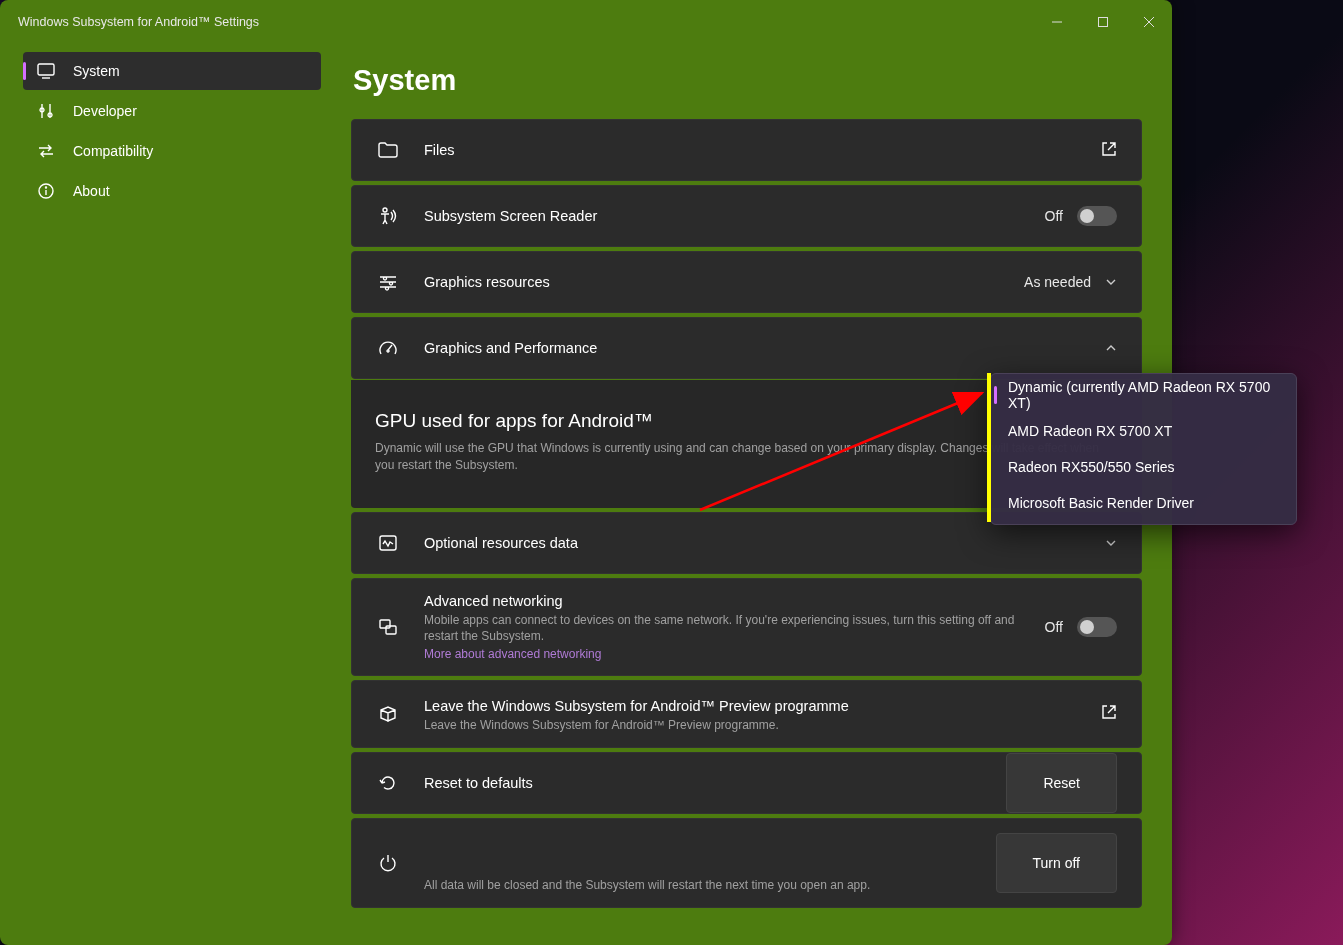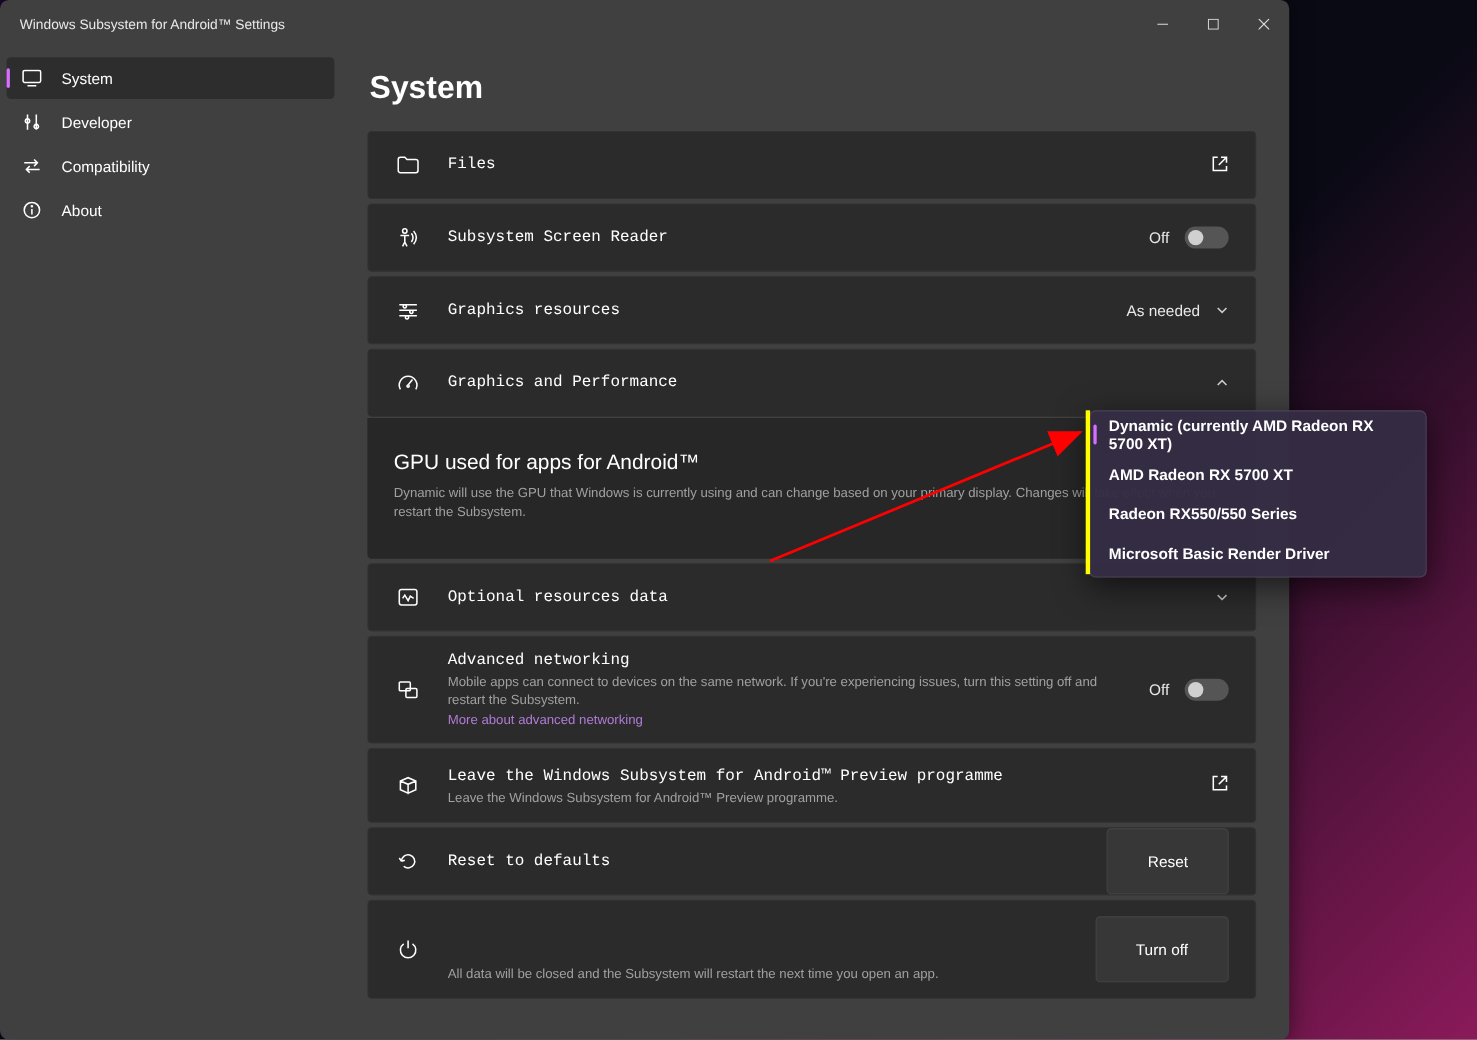--- a/index.html
+++ b/index.html
@@ -6,21 +6,21 @@
 html, body { width: 1343px; height: 945px; overflow: hidden; }
 body {
   font-family: "Segoe UI", sans-serif;
   background: linear-gradient(135deg, #1a0a2a 0%, #0a0a15 30%, #0a0a15 60%, #8a1a5a 100%);
   color: #fff;
   position: relative;
 }
 .window {
   width: 1172px;
   height: 945px;
-  background: #404040;
+  background: #4d7c0f;
   border-radius: 8px;
   position: relative;
   display: flex;
   flex-direction: column;
   box-shadow: 0 0 20px rgba(0,0,0,0.5);
 }
 .titlebar {
   height: 44px;
   display: flex;
   align-items: center;
@@ -28,21 +28,21 @@
   font-size: 12.5px;
   color: #e8e8e8;
 }
 .titlebar-spacer { flex: 1; }
 .winbtns { display: flex; }
 .winbtn {
   width: 46px; height: 32px;
   display: flex; align-items: center; justify-content: center;
   font-size: 10px; color: #ddd;
 }
-.appbody { flex: 1; display: flex; overflow: hidden; }
+.appbody { flex: 1; display: flex; overflow: hidden; margin-left: 17px; }
 .sidebar {
   width: 310px;
   padding: 8px 6px;
   display: flex; flex-direction: column; gap: 2px;
 }
 .nav-item {
   height: 38px;
   display: flex; align-items: center;
   padding: 0 14px;
   border-radius: 4px;
@@ -75,21 +75,21 @@
   min-height: 62px;
   display: flex;
   align-items: center;
   padding: 0 24px;
   gap: 24px;
 }
 .card.tall { min-height: 68px; padding-top:14px; padding-bottom:14px; align-items:flex-end; }
 .card .icon-col { width: 24px; display:flex; justify-content:center; align-items:center; }
 .card .icon-col svg { stroke:#fff; stroke-width:1.4; fill:none; }
 .card .text-col { flex:1; display:flex; flex-direction:column; gap:3px; }
-.card .title-text { font-size:14.5px; color:#fff;font-family:Liberation Mono, monospace; }
+.card .title-text { font-size:14.5px; color:#fff; }
 .card .sub-text { font-size:12px; color:#a0a0a0; line-height:1.35; }
 .card .link-text { font-size:12px; color:#b07bd6; }
 .card .right-col { display:flex; align-items:center; gap:14px; color:#e8e8e8; font-size:14px; }
 .chev { width:12px; display:flex; justify-content:center;}
 .chev svg { stroke:#ccc; fill:none; stroke-width:1.4;}
 .open-icon svg { stroke:#fff; fill:none; stroke-width:1.4;}
 .toggle {
   width:40px; height:20px; background:#555; border-radius:10px; position:relative;
 }
 .toggle::after {
@@ -113,21 +113,20 @@
   position:absolute;
   left: 990px; top: 373px;
   width: 307px;
   background: #2f2a3a;
   background: rgba(53,44,68,0.97);
   border: 1px solid #4a4158;
   border-radius: 6px;
   box-shadow: 0 8px 30px rgba(0,0,0,0.6);
   padding: 3px;
   z-index:50;
-  font-weight:bold;
 }
 .dd-item {
   height:36px; display:flex; align-items:center;
   padding:0 12px 0 14px; font-size:14px; color:#fff; border-radius:4px;
   position:relative;
 }
 .dd-item.sel::before{
   content:""; position:absolute; left:0; top:9px; bottom:9px;
   width:3px; background:#d46fff; border-radius:2px;
 }

